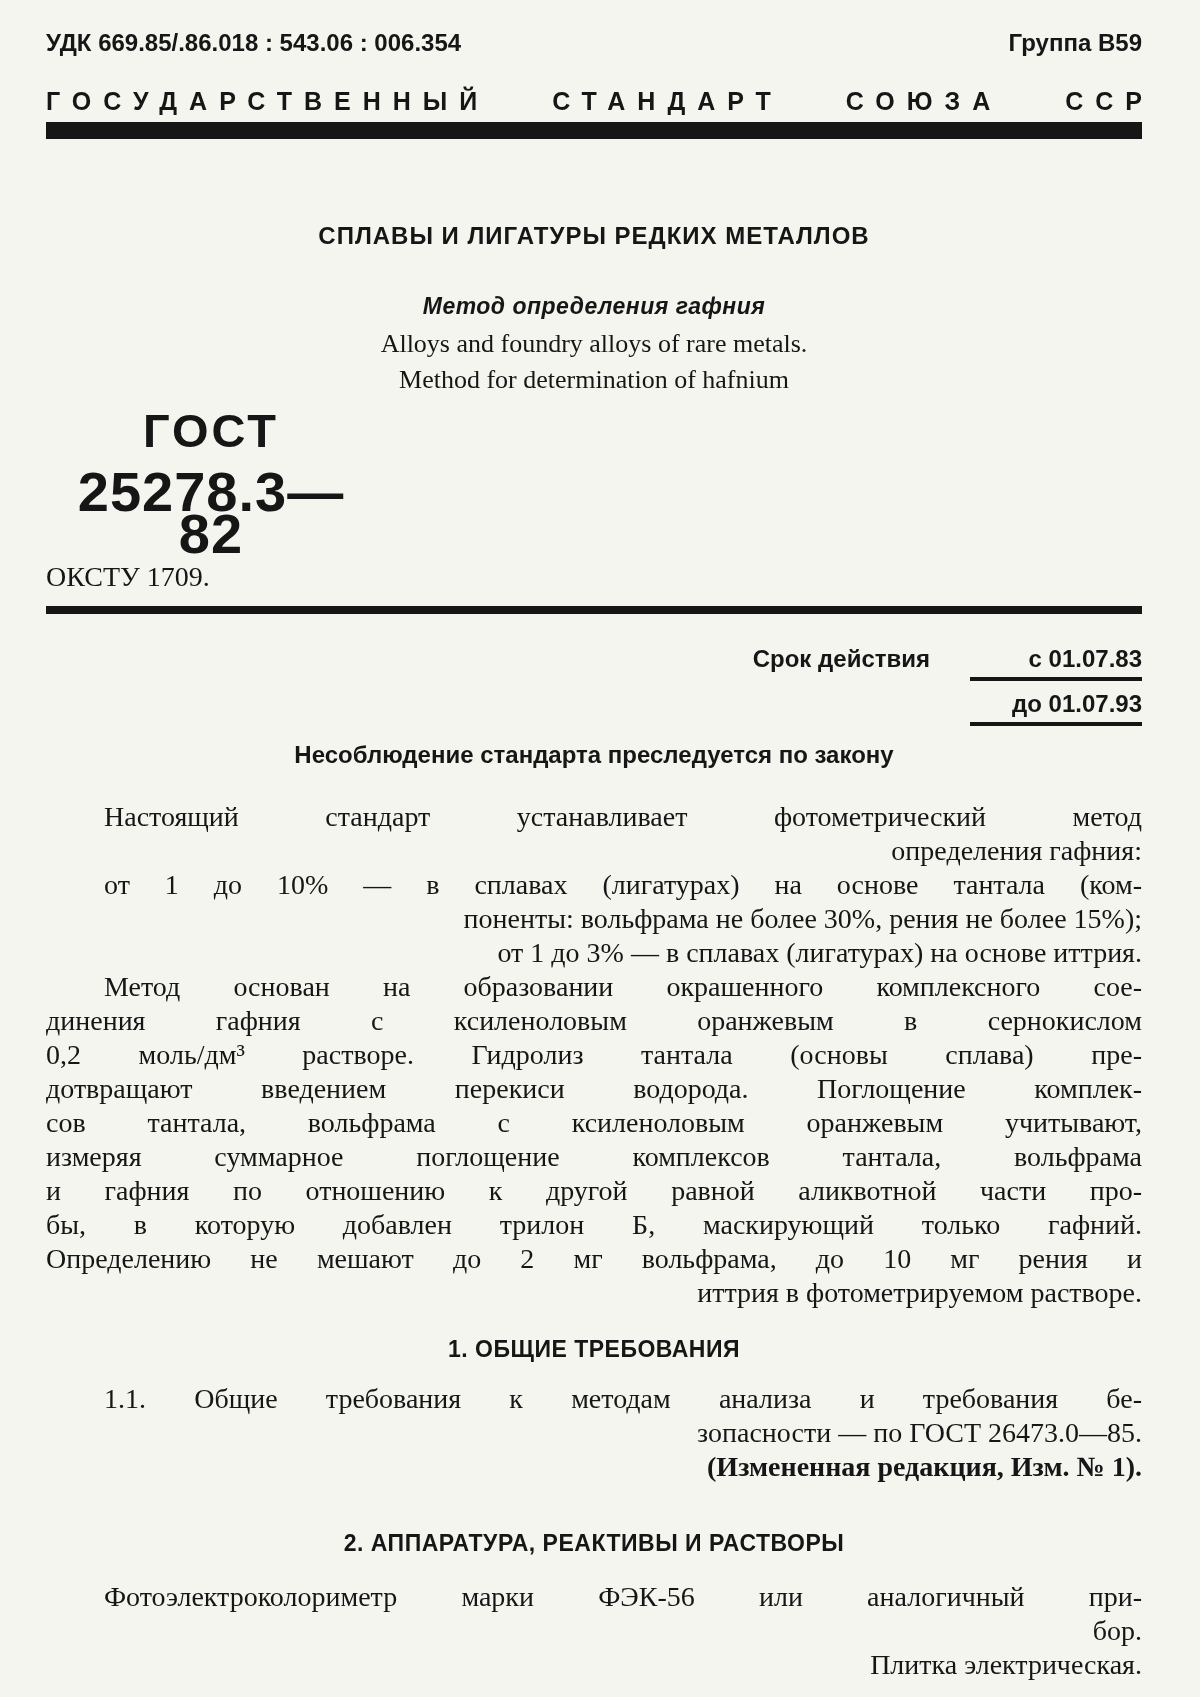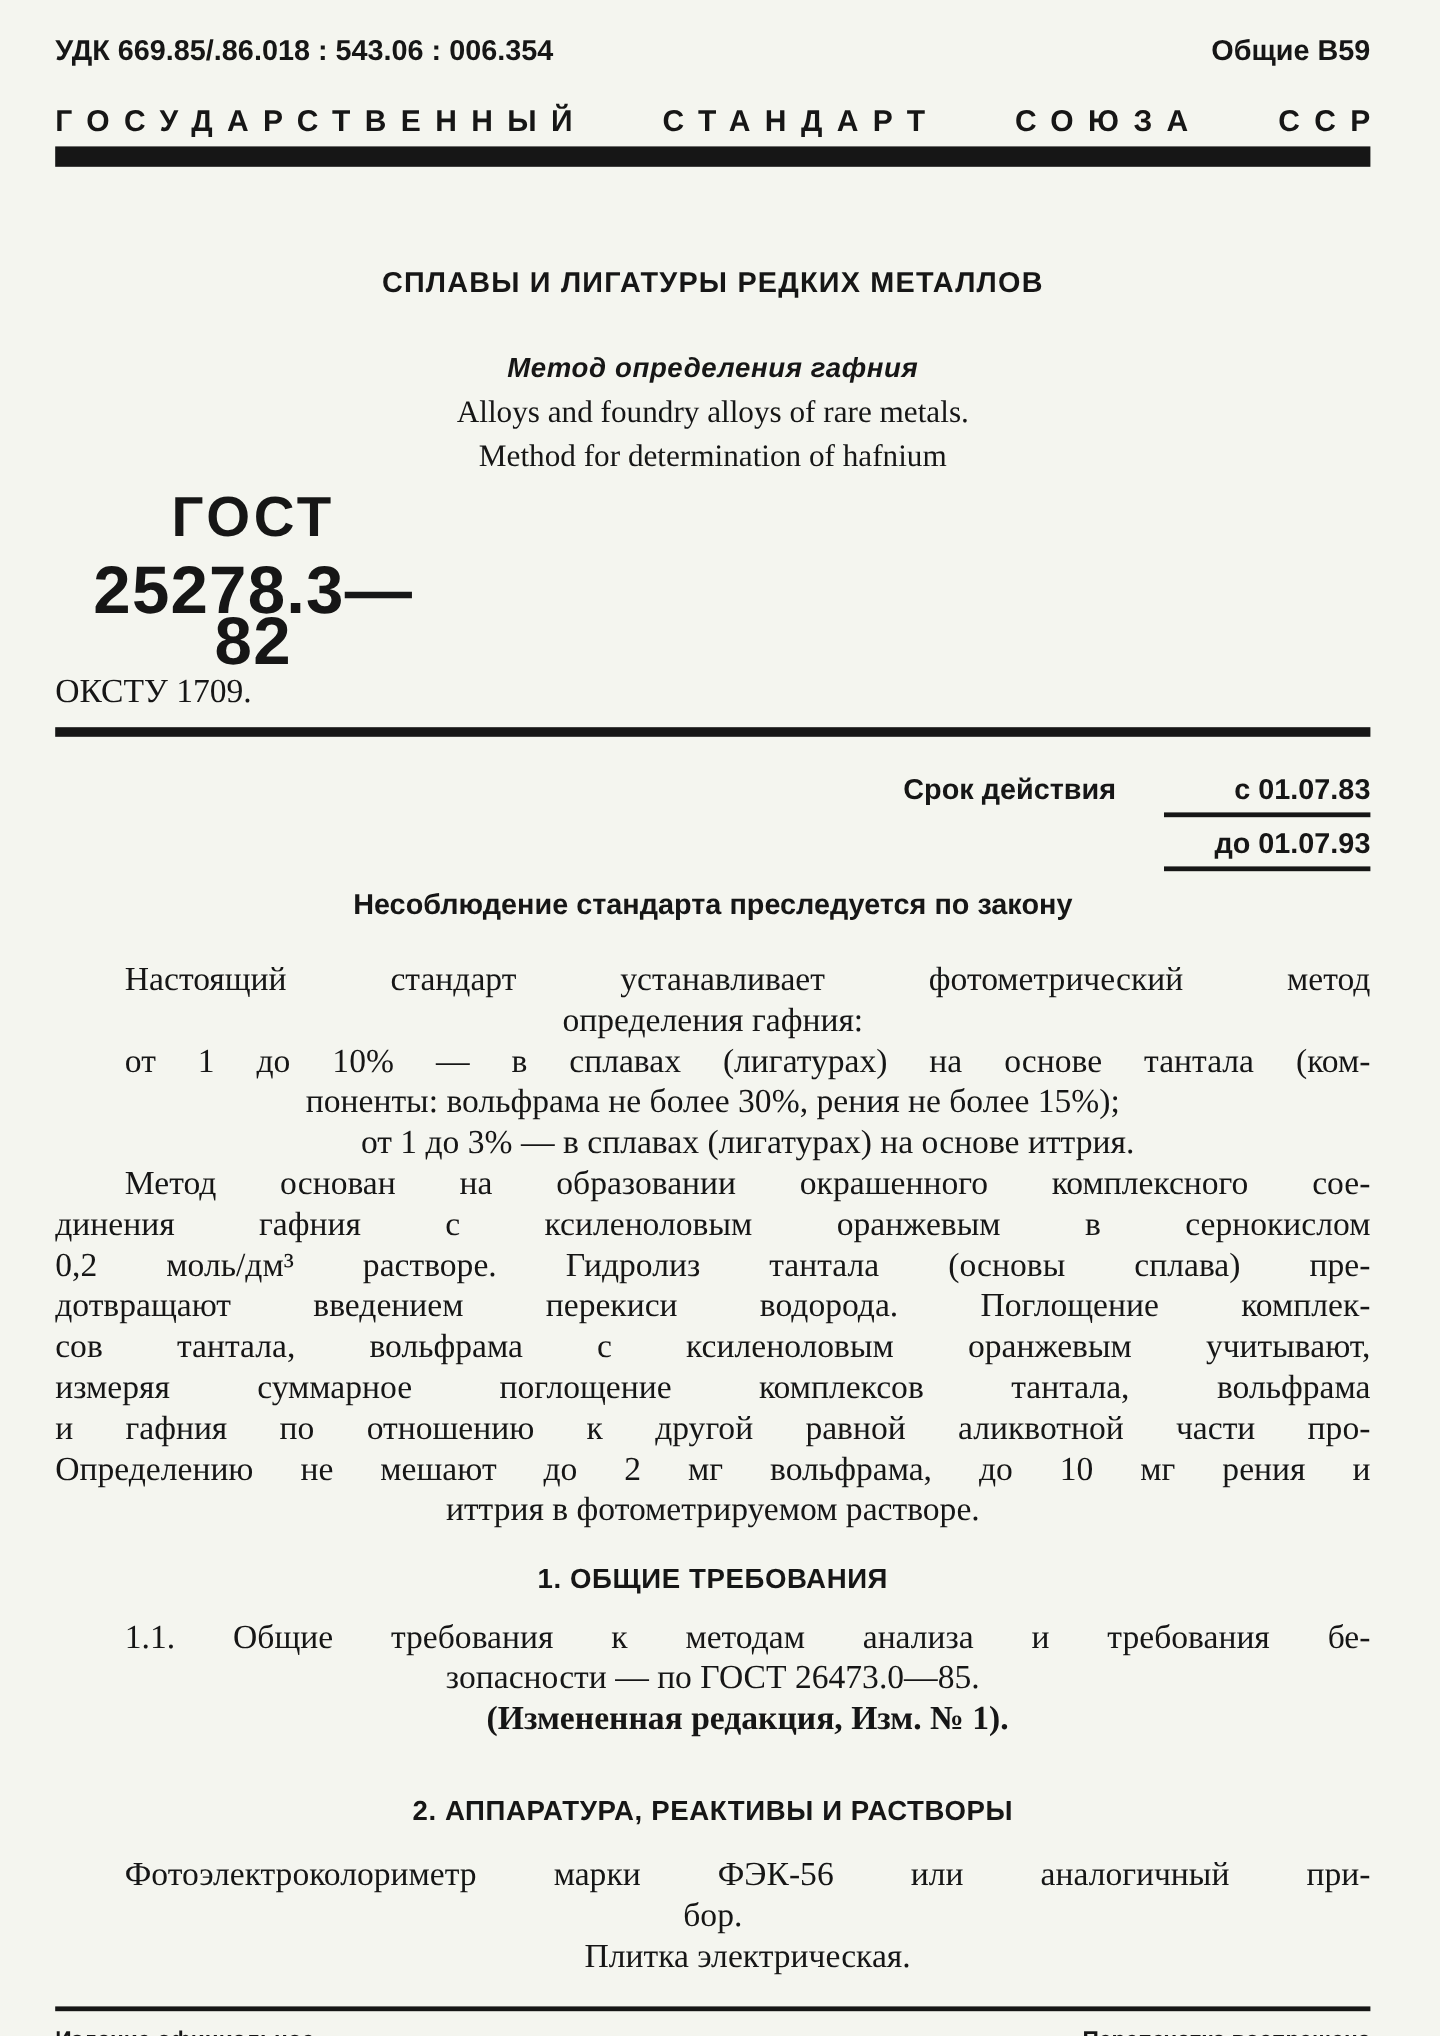--- a/index.html
+++ b/index.html
@@ -60,21 +60,21 @@
   .validity-dates .date + .date { margin-top:8px; }
 
   .law-notice {
     margin-top:15px; text-align:center;
     font-family:"Liberation Sans", sans-serif; font-weight:bold; font-size:24px; line-height:28px;
   }
 
   
   .body-text { font-size:28px; line-height:34px; }
   .intro { margin-top:31px; }
-  .body-text div { text-align:center; }
+  .body-text div { text-align:right; }
   .body-text div.j { text-align:justify; text-align-last:justify; }
   .body-text div.ind { text-indent:58px; }
   .body-text div.b { font-weight:bold; }
 
   .section-heading {
     text-align:center; font-family:"Liberation Sans", sans-serif; font-weight:bold;
     font-size:23px; line-height:26px; letter-spacing:.5px;
   }
   [data-name="section-1-heading"] { margin-top:26px; }
   [data-name="section-1-body"] { margin-top:20px; }
@@ -88,21 +88,21 @@
     font-family:"Liberation Sans", sans-serif; font-weight:bold; font-size:19px; line-height:26px;
   }
 </style>
 </head>
 <body data-name="document-scan">
 
 <div class="page" data-name="document-page">
 
   <div class="top-row" data-name="header-meta-row">
     <span data-name="udk-code">УДК 669.85/.86.018 : 543.06 : 006.354</span>
-    <span data-name="group-code">Общие В59</span>
+    <span data-name="group-code">Группа В59</span>
   </div>
 
   <div class="gos-row" data-name="state-standard-title">
       <span data-name="state-standard-word">ГОСУДАРСТВЕННЫЙ</span>
       <span data-name="state-standard-word">СТАНДАРТ</span>
       <span data-name="state-standard-word">СОЮЗА</span>
       <span data-name="state-standard-word">ССР</span>
     </div>
 
   <div class="bar" data-name="header-divider-bar"></div>
@@ -142,20 +142,21 @@
       <div class="ind j" data-name="intro-line">от 1 до 10% — в сплавах (лигатурах) на основе тантала (ком-</div>
       <div data-name="intro-line">поненты: вольфрама не более 30%, рения не более 15%);</div>
       <div class="ind" data-name="intro-line">от 1 до 3% — в сплавах (лигатурах) на основе иттрия.</div>
       <div class="ind j" data-name="intro-line">Метод основан на образовании окрашенного комплексного сое-</div>
       <div class="j" data-name="intro-line">динения гафния с ксиленоловым оранжевым в сернокислом</div>
       <div class="j" data-name="intro-line">0,2 моль/дм³ растворе. Гидролиз тантала (основы сплава) пре-</div>
       <div class="j" data-name="intro-line">дотвращают введением перекиси водорода. Поглощение комплек-</div>
       <div class="j" data-name="intro-line">сов тантала, вольфрама с ксиленоловым оранжевым учитывают,</div>
       <div class="j" data-name="intro-line">измеряя суммарное поглощение комплексов тантала, вольфрама</div>
       <div class="j" data-name="intro-line">и гафния по отношению к другой равной аликвотной части про-</div>
+      <div class="j" data-name="intro-line">бы, в которую добавлен трилон Б, маскирующий только гафний.</div>
       <div class="j" data-name="intro-line">Определению не мешают до 2 мг вольфрама, до 10 мг рения и</div>
       <div data-name="intro-line">иттрия в фотометрируемом растворе.</div>
     </div>
 
   <div class="section-heading" data-name="section-1-heading">1. ОБЩИЕ ТРЕБОВАНИЯ</div>
   <div class="body-text" data-name="section-1-body">
       <div class="ind j" data-name="section-1-line">1.1. Общие требования к методам анализа и требования бе-</div>
       <div data-name="section-1-line">зопасности — по ГОСТ 26473.0—85.</div>
       <div class="ind b" data-name="section-1-line">(Измененная редакция, Изм. № 1).</div>
     </div>

